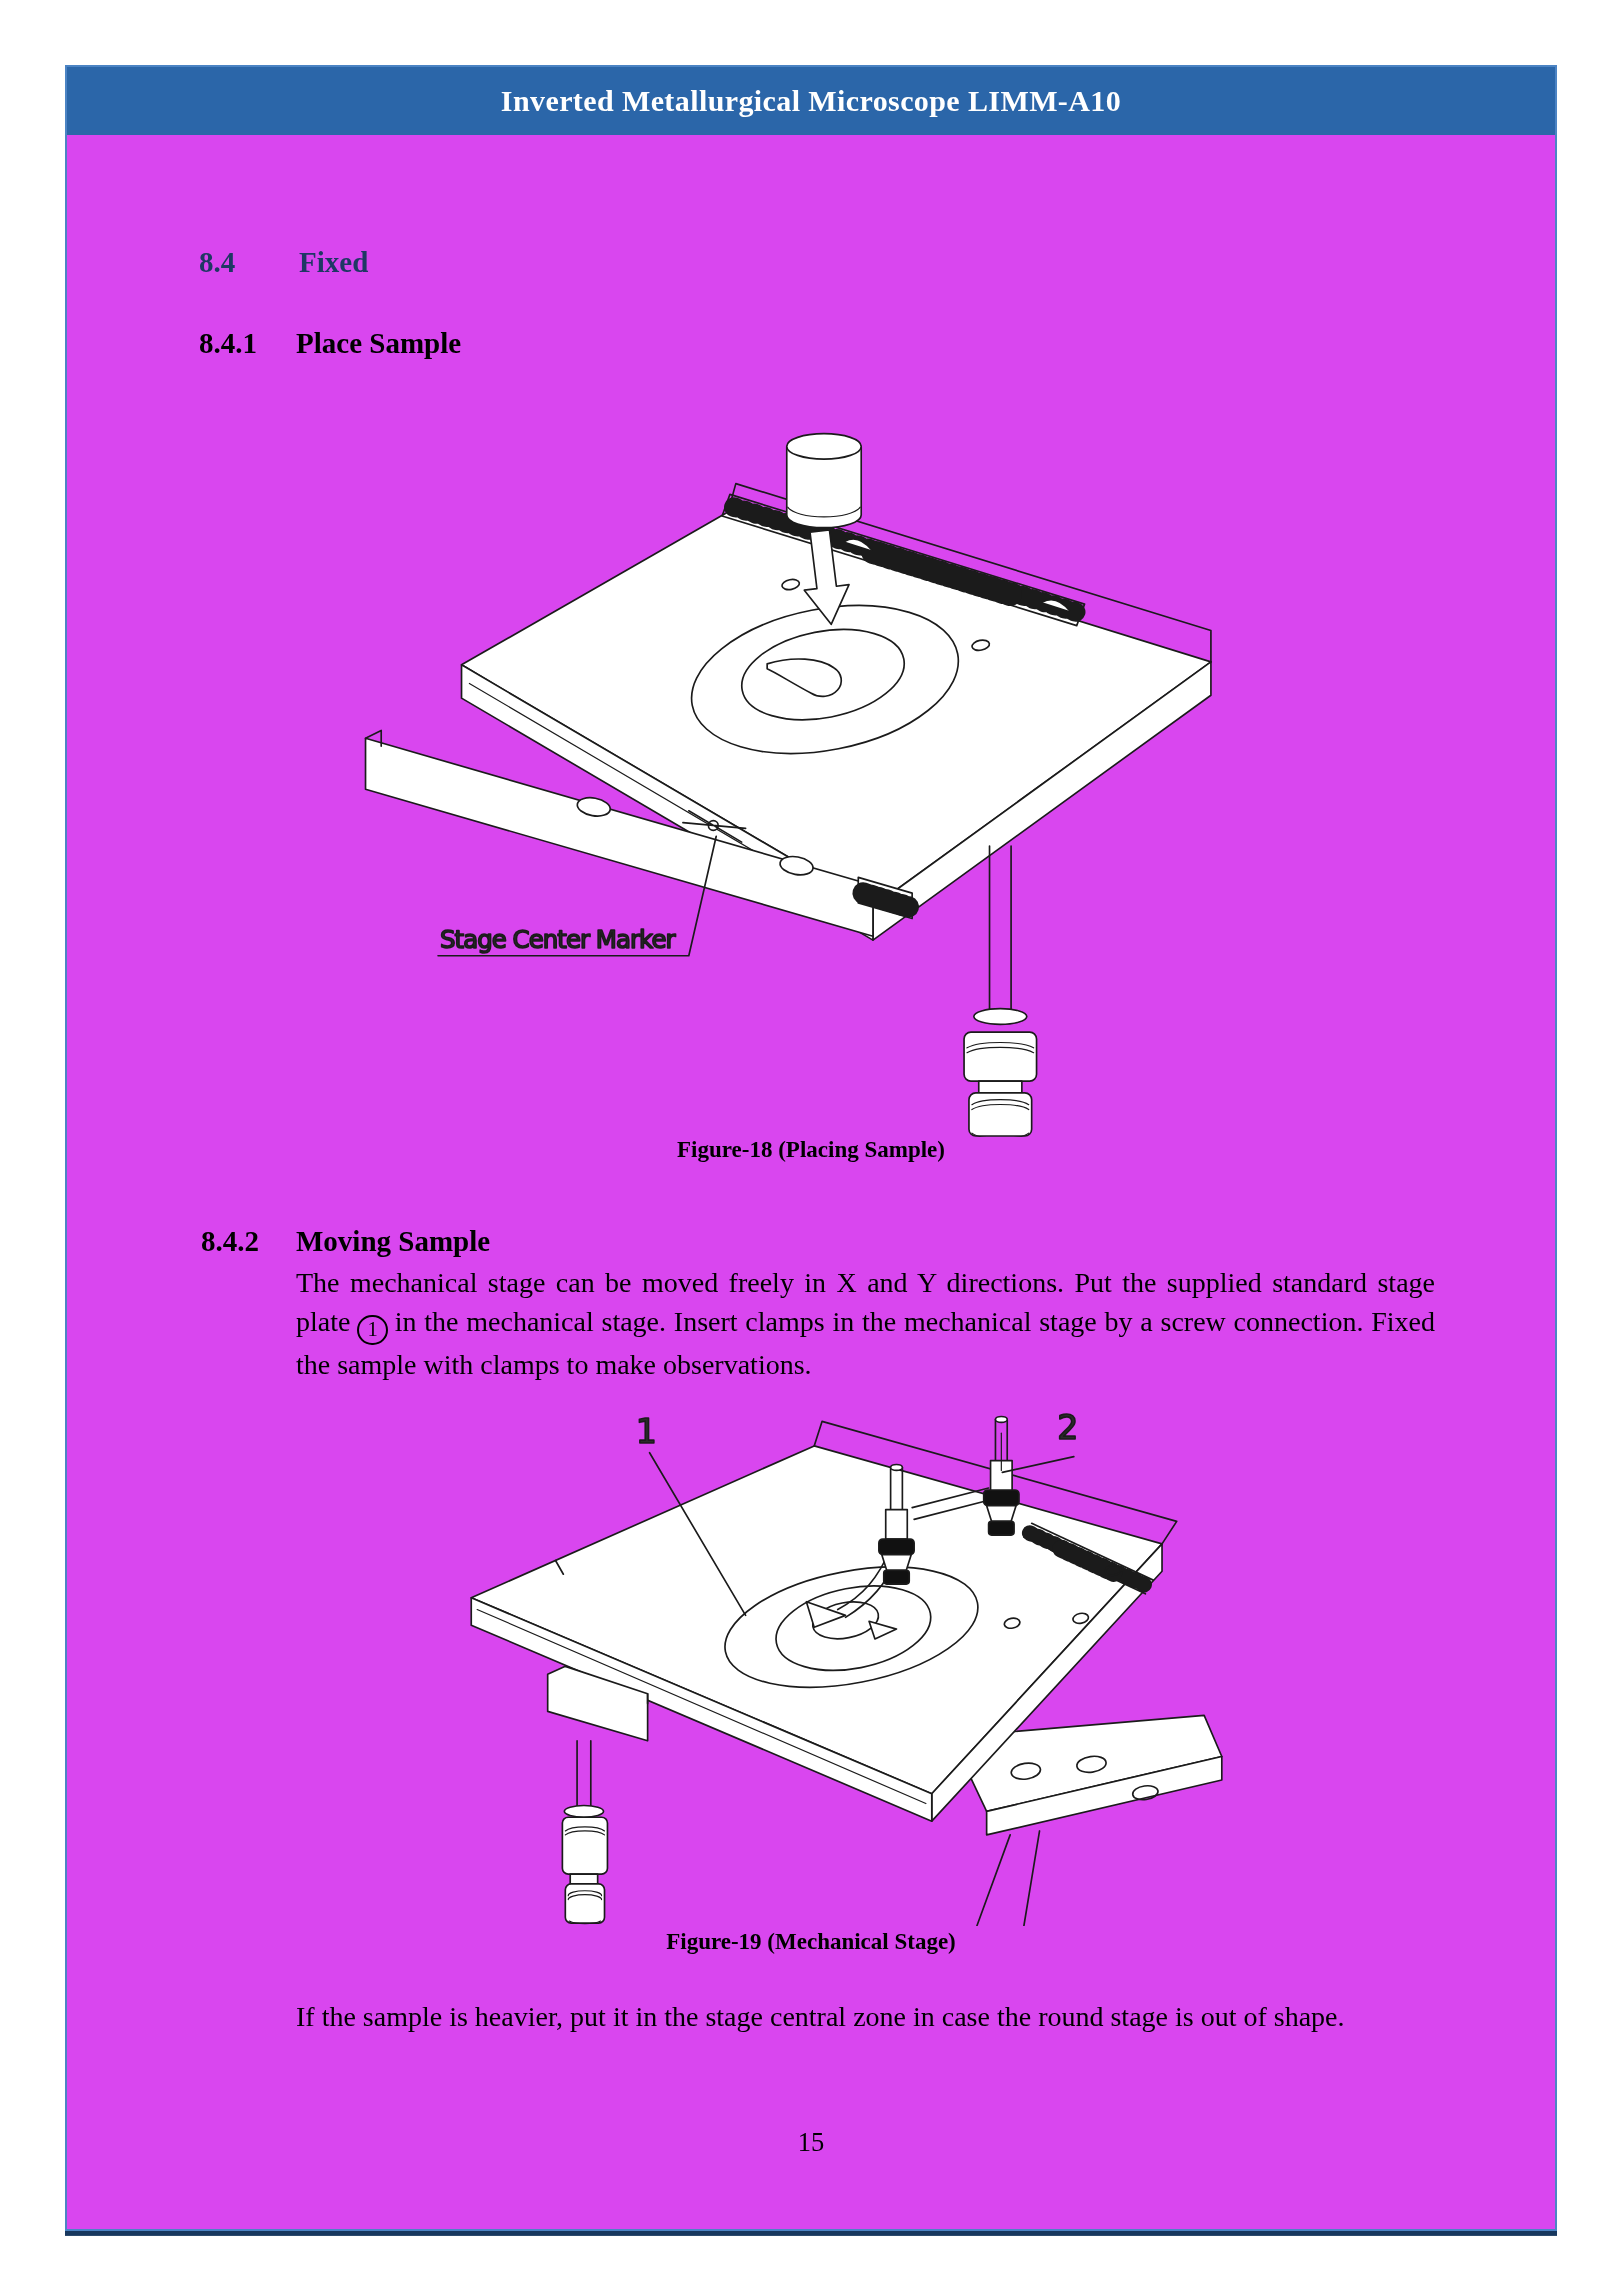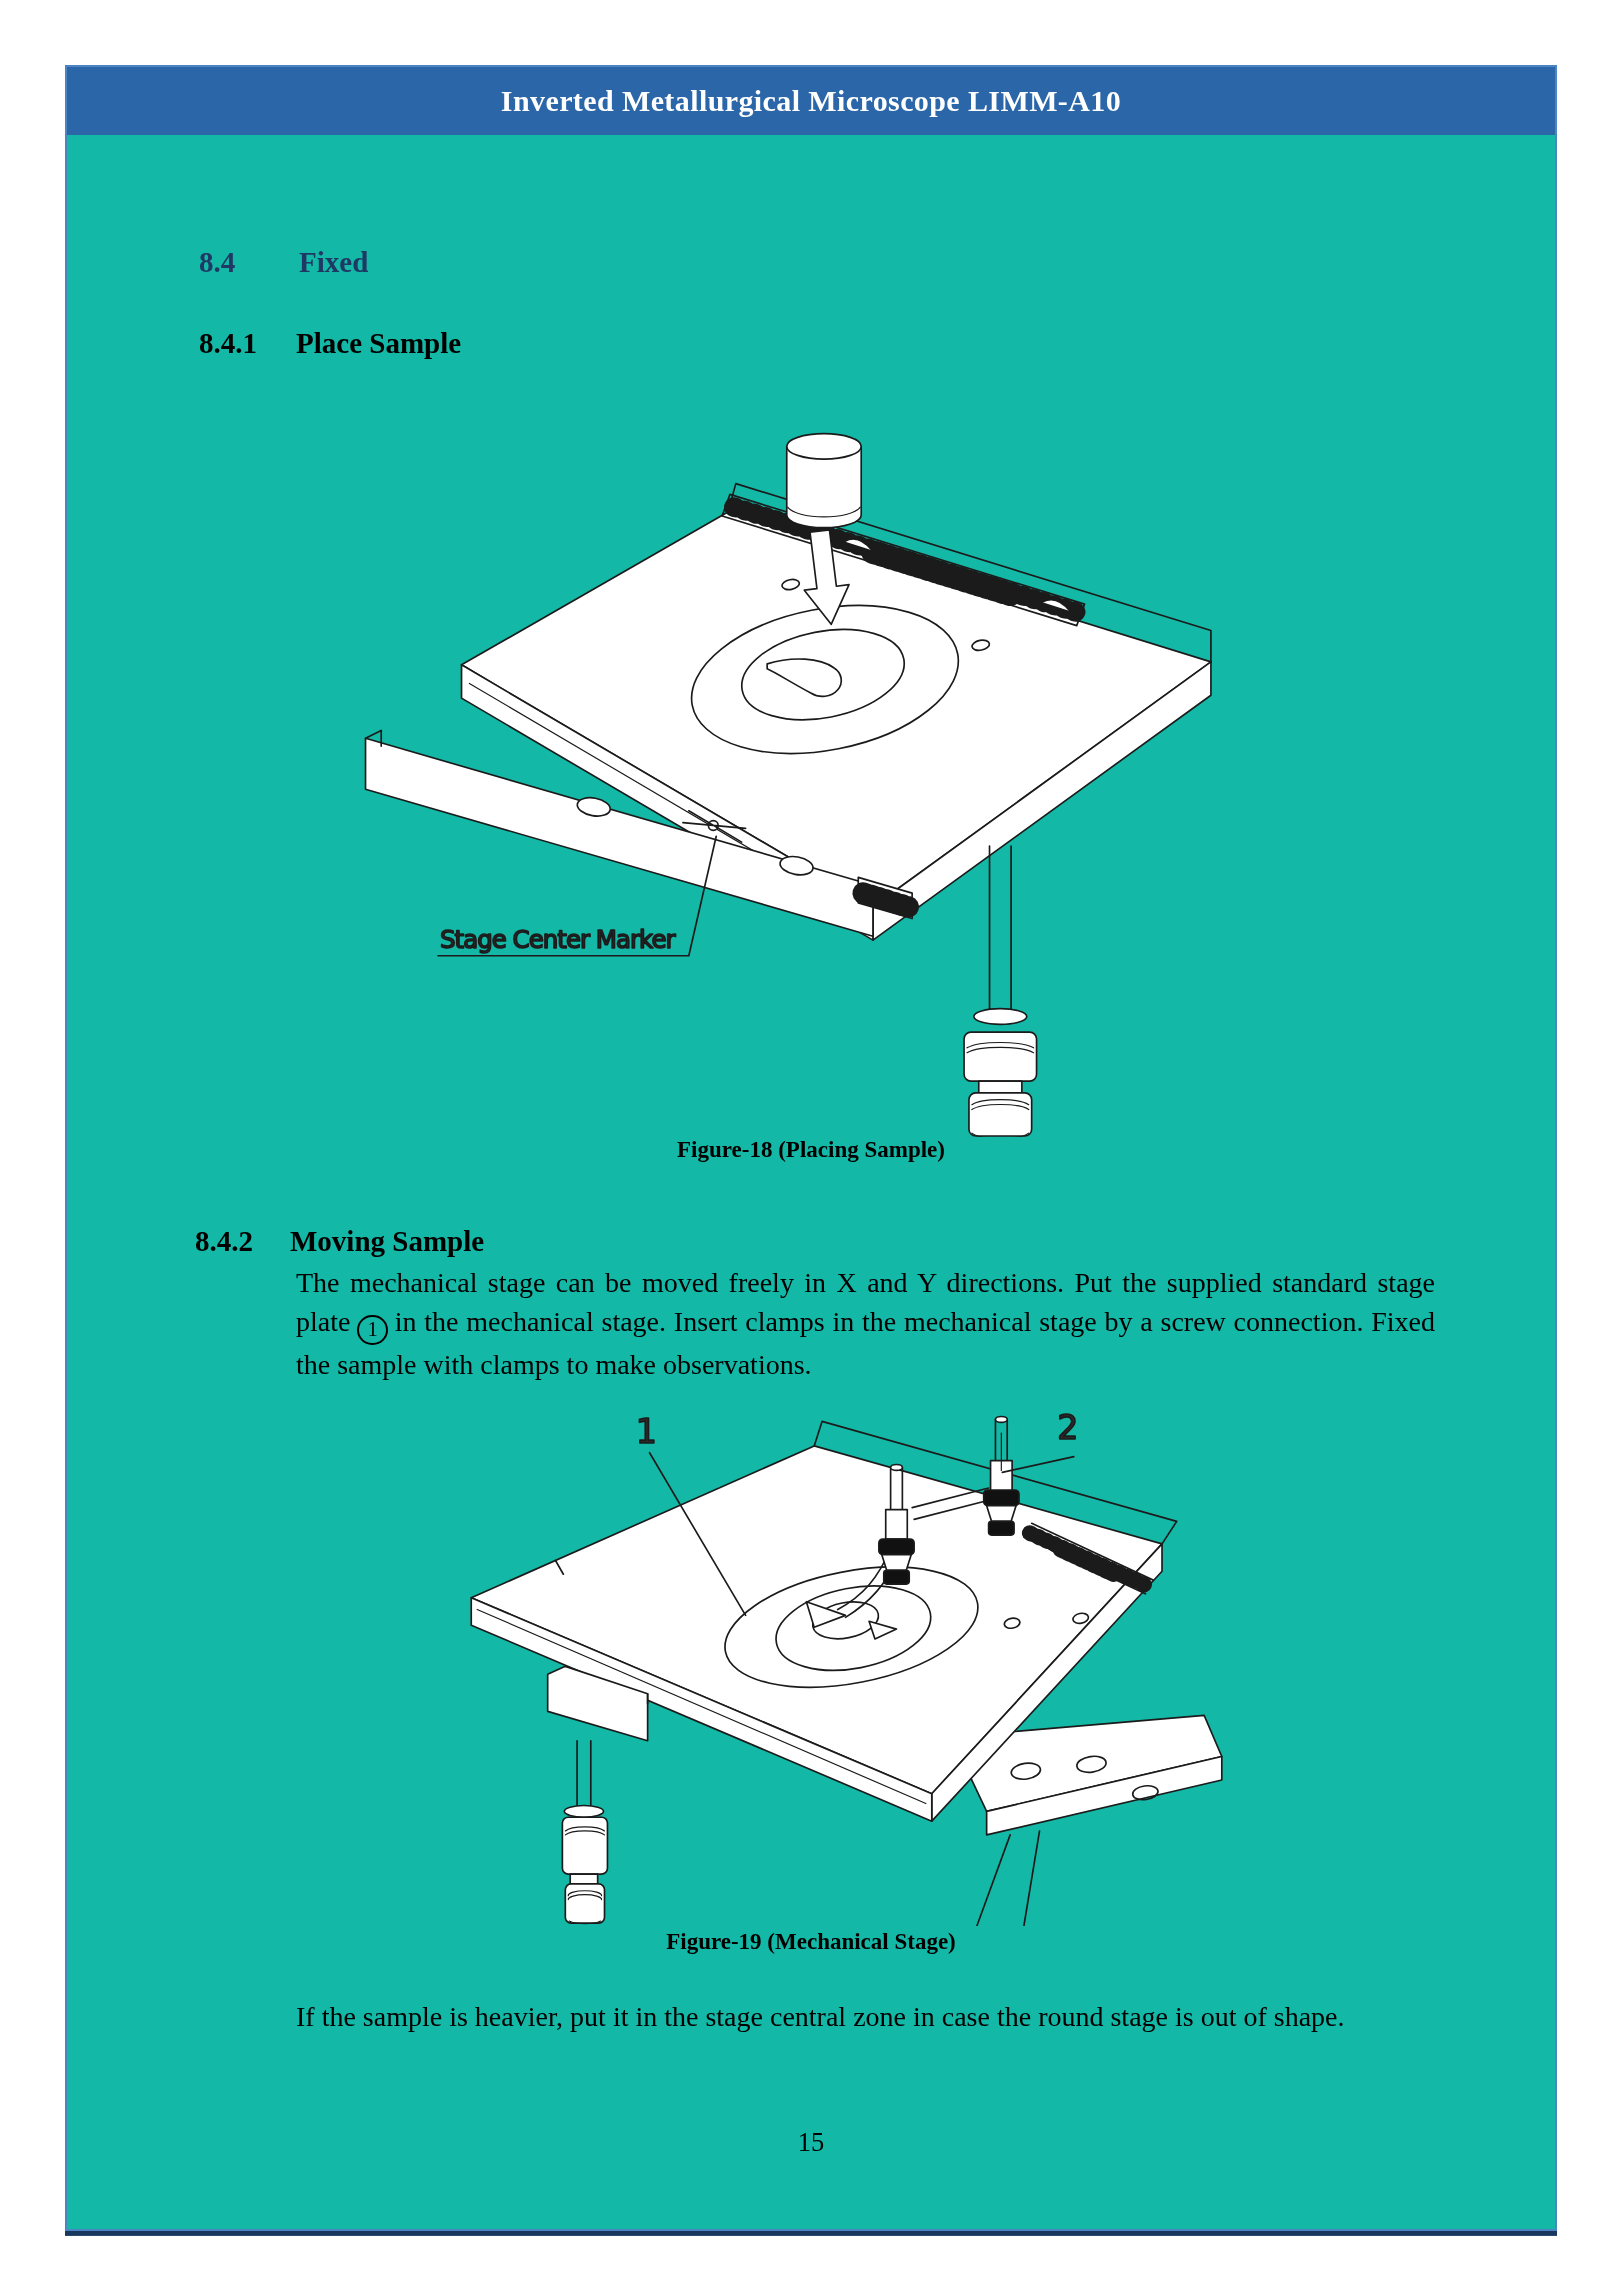--- a/index.html
+++ b/index.html
@@ -1,35 +1,35 @@
 <!DOCTYPE html>
 <html><head>
 <meta charset="utf-8">
 <style>
   html,body{margin:0;padding:0;background:#ffffff;}
   body{width:1621px;height:2293px;position:relative;font-family:"Liberation Serif",serif;color:#000;}
   .page{
     position:absolute;left:65px;top:65px;width:1492px;height:2166px;
     box-sizing:border-box;border:2px solid #4C84C4;
-    box-shadow:0 4.9px 0 #17375E;background:#14b8a6;
+    box-shadow:0 4.9px 0 #17375E;background:#d946ef;
   }
   .header-bar{
     position:absolute;left:0;top:0;width:100%;height:68px;background:#2B66A9;
     display:flex;align-items:center;justify-content:center;
   }
   .header-title{color:#fff;font-weight:bold;font-size:30px;letter-spacing:0.4px;}
   .sec-head{position:absolute;font-weight:bold;font-size:29px;white-space:nowrap;}
   .sec-head .num{display:inline-block;}
   .accent{color:#1F3864;}
   .black{color:#000;}
   .h84{left:132px;top:179px;}
   .h84 .num{width:100px;}
   .h841{left:132px;top:260px;}
   .h841 .num{width:97px;}
-  .h842{left:128px;top:1158px;}
+  .h842{left:134px;top:1158px;}
   .h842 .num{width:95px;}
   .body-par{position:absolute;left:229px;width:1139px;font-size:28px;line-height:39px;text-align:justify;}
   .p841{top:297px;}
   .p842{top:1196px;}
   .pnote{top:1930px;}
   .badge-circ{
     display:inline-block;width:26.5px;height:26.5px;border:2px solid #000;border-radius:50%;
     text-align:center;line-height:24.5px;font-size:20.6px;vertical-align:-4.9px;margin:0 6.9px;
   }
   .figure{position:absolute;left:257px;width:902px;}

